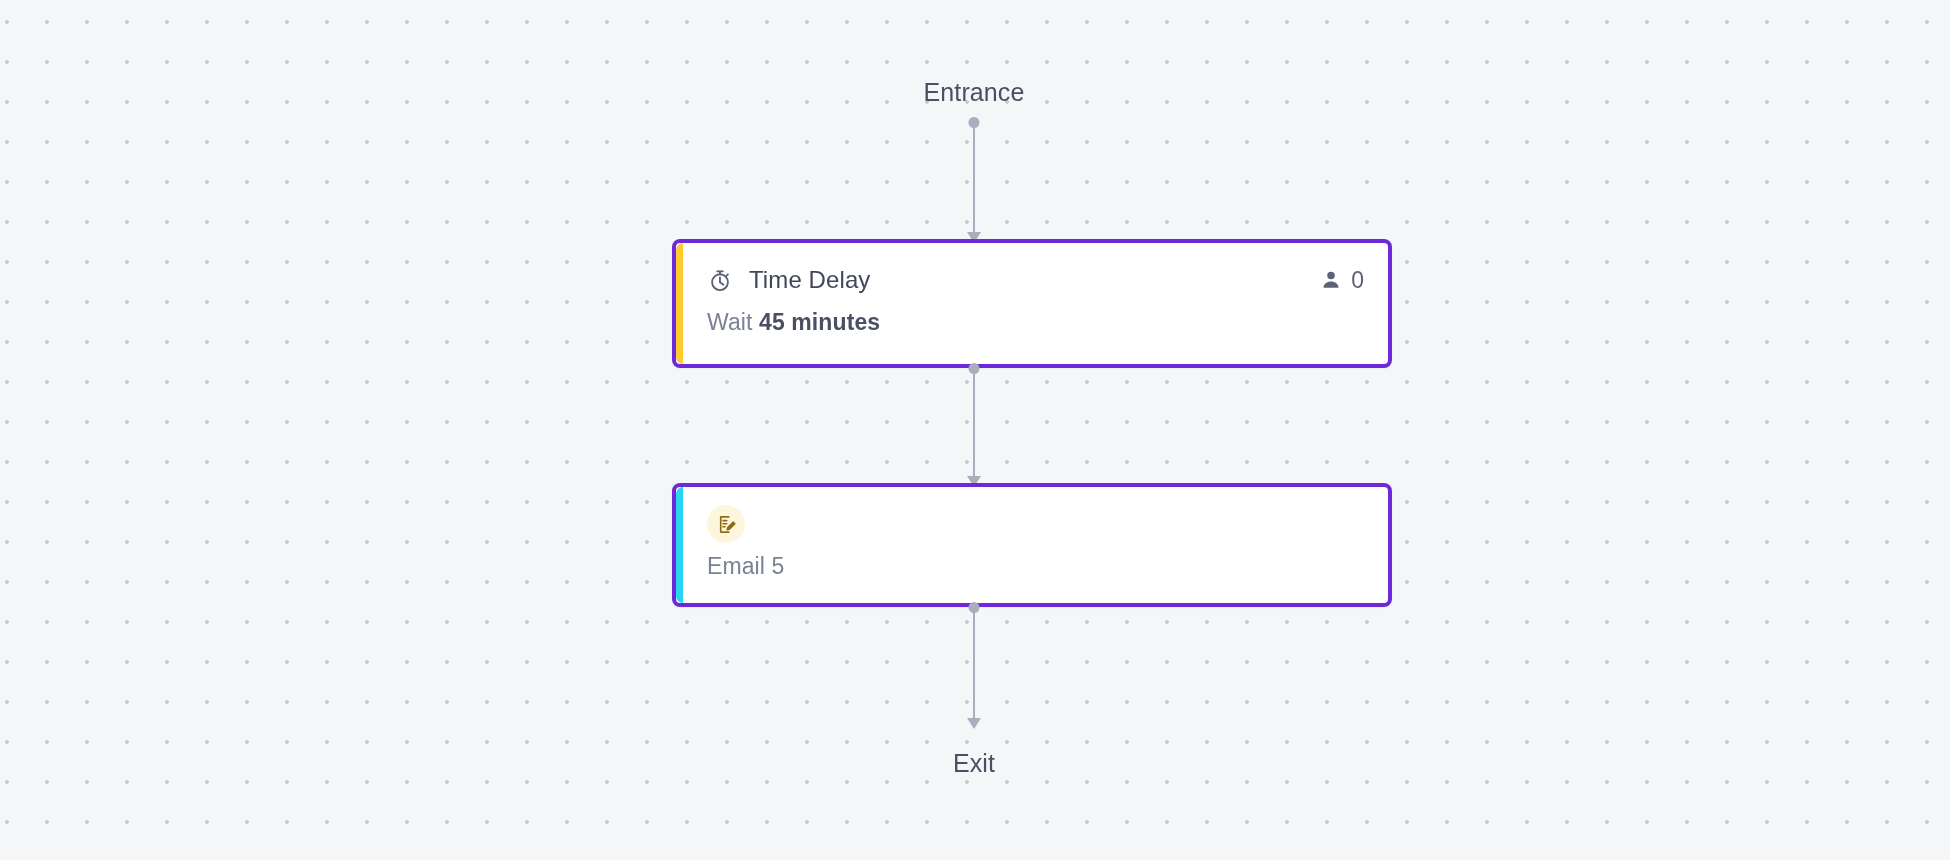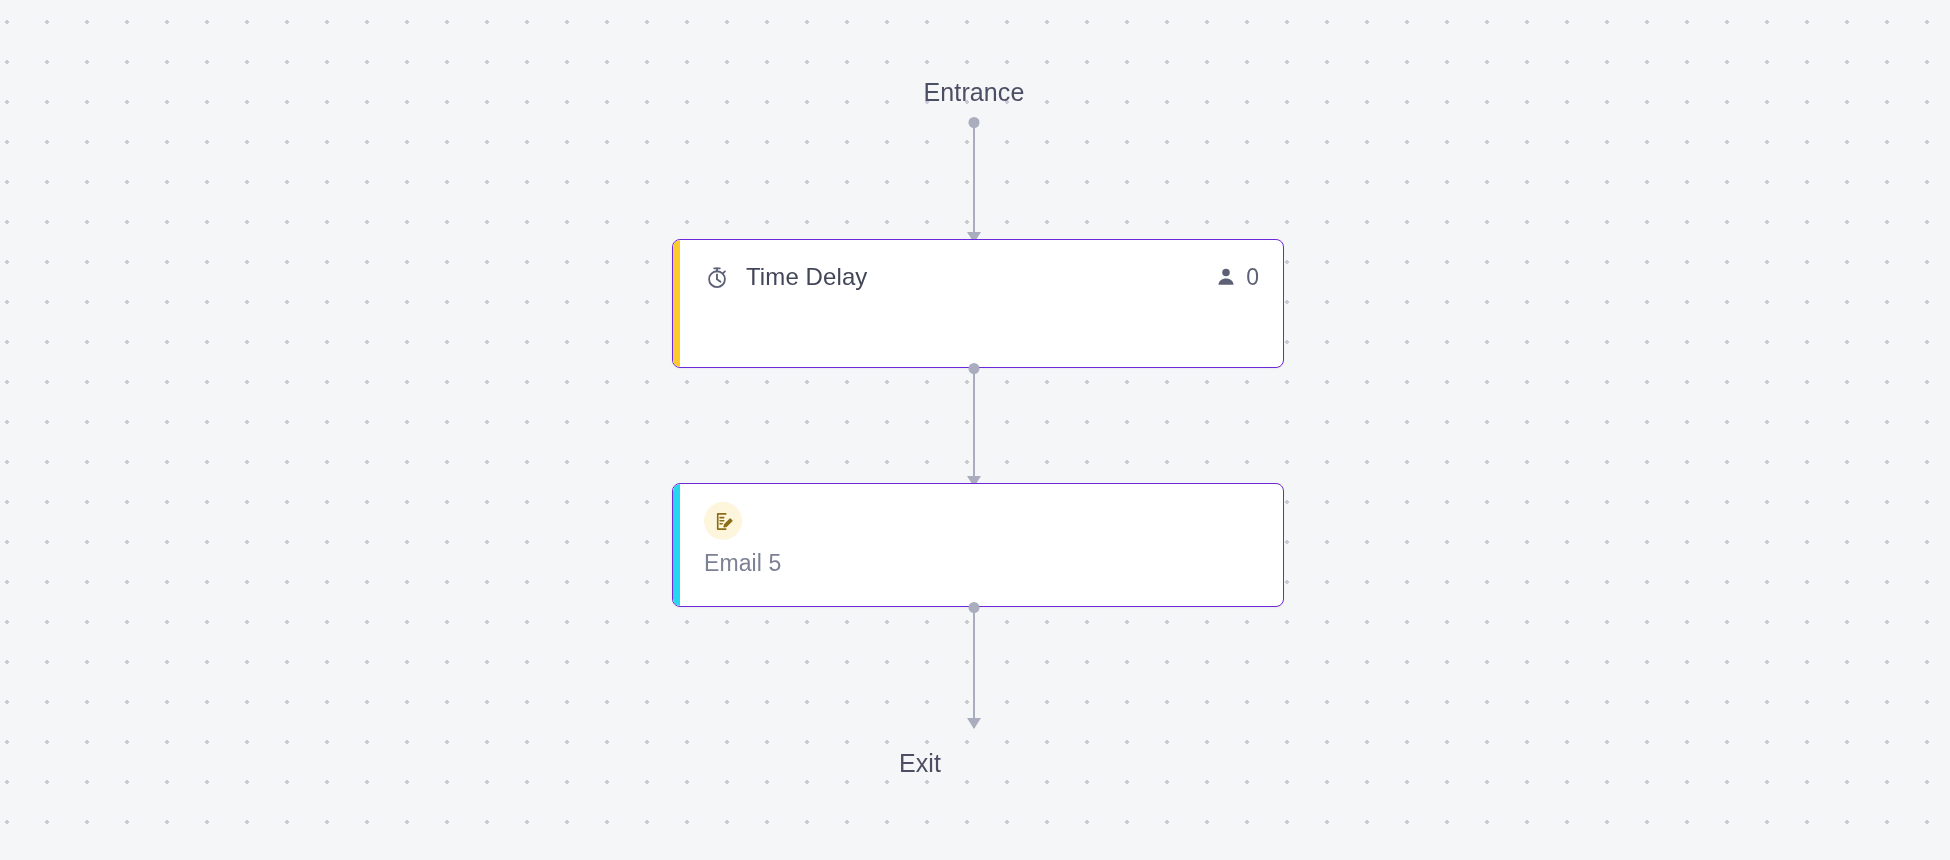--- a/index.html
+++ b/index.html
@@ -31,21 +31,21 @@
   
   .endpoint-label {
     position: absolute;
     font-size: 25px;
     color: #4b4f63;
     letter-spacing: 0.1px;
     white-space: nowrap;
     transform: translateX(-50%);
   }
   #entrance-label { left: 974px; top: 78px; }
-  #exit-label     { left: 920px; top: 749px; }
+  #exit-label     { left: 974px; top: 749px; }
 
   
   .connector {
     position: absolute;
     left: 974px;
     width: 2px;
     transform: translateX(-1px);
     background: #aaadbe;
   }
   .connector .cdot {
@@ -69,23 +69,23 @@
     transform: translateX(-50%);
   }
   #conn-1 { top: 122px;  height: 120px; }
   #conn-2 { top: 368px;  height: 118px; }
   #conn-3 { top: 607px;  height: 121px; }
 
   
   .node-card {
     position: absolute;
     left: 672px;
-    width: 612px;
+    width: 720px;
     background: #ffffff;
-    border: 1px solid #6d28d9;
+    border: 4px solid #6d28d9;
     border-radius: 8px;
     box-shadow: 0 1px 2px rgba(30,35,60,0.05);
     overflow: hidden;
     cursor: pointer;
   }
   #node-time-delay { top: 239px; height: 129px; }
   #node-email      { top: 483px; height: 124px; }
 
   .accent-bar {
     position: absolute;
@@ -199,20 +199,23 @@
         <div class="node-meta">
           <span class="meta-icon">
             <svg width="22" height="22" viewBox="0 0 24 24" fill="currentColor">
               <circle cx="12" cy="7.2" r="4.1"></circle>
               <path d="M3.8 20.5c0-4.2 3.7-7 8.2-7s8.2 2.8 8.2 7z"></path>
             </svg>
           </span>
           <span class="meta-count">0</span>
         </div>
       </div>
+      <div class="node-subtitle">
+        <span class="lead">Wait </span><span class="strong">45 minutes</span>
+      </div>
     </div>
   </div>
 
   <div class="connector" id="conn-2">
     <span class="cdot"></span>
     <span class="carrow"></span>
   </div>
 
   <div class="node-card" id="node-email">
     <span class="accent-bar accent-cyan"></span>

